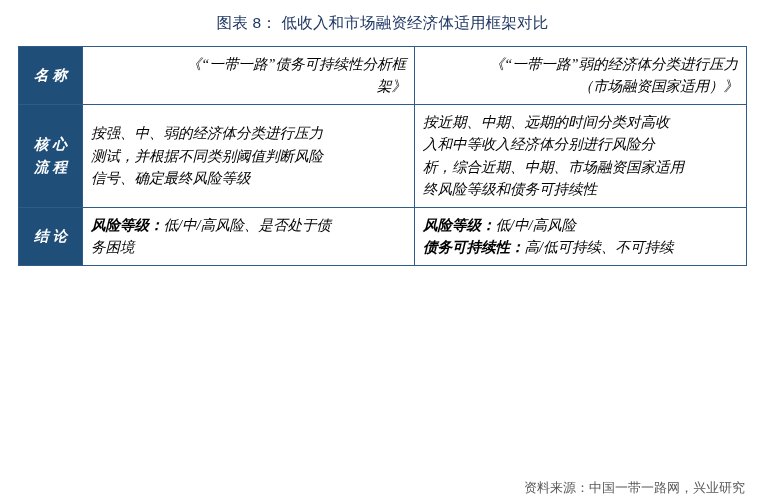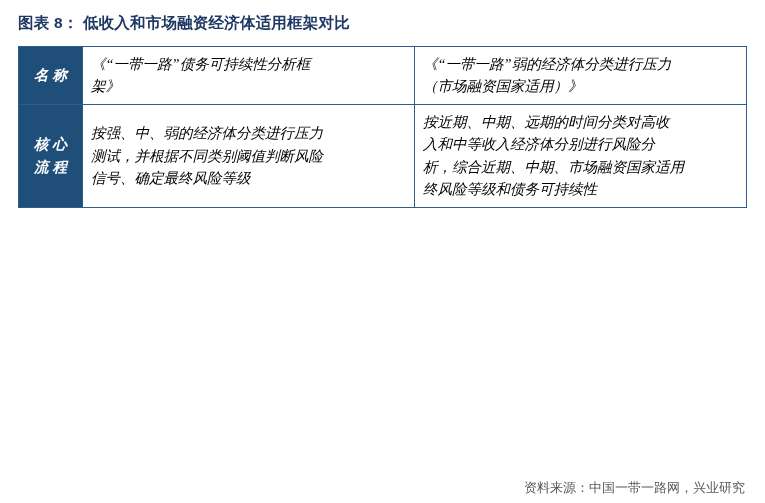--- a/index.html
+++ b/index.html
@@ -16,22 +16,23 @@
     overflow: hidden;
   }
   .page {
     width: 765px;
     height: 503px;
     box-sizing: border-box;
     padding: 10px 18px 0 18px;
     position: relative;
   }
   .title {
+    text-align: center;
     font-family: "Liberation Sans", sans-serif;
-    font-weight: bold;
+    font-weight: normal;
     font-size: 15.5px;
     color: #1F3864;
     letter-spacing: 0.2px;
     margin: 3px 0 9px 0;
     white-space: nowrap;
   }
   table.frame-table {
     border-collapse: collapse;
     width: 728px;
     margin: 12px auto;
@@ -56,21 +57,21 @@
     padding: 6px 2px;
     letter-spacing: 4px;
     line-height: 1.7;
   }
   td.rowhead .rh-line {
     display: block;
     text-align: center;
     text-indent: 4px;
   }
   td.cell {
-    text-align: left;
+    text-align: right;
   }
   td.cell.left {
     text-align: left;
   }
   .cline {
     display: block;
   }
   .b {
     font-weight: bold;
   }
@@ -129,19 +130,32 @@
           <span class="cline">信号、确定最终风险等级</span>
         </td>
         <td class="cell left">
           <span class="cline">按近期、中期、远期的时间分类对高收</span>
           <span class="cline">入和中等收入经济体分别进行风险分</span>
           <span class="cline">析，综合近期、中期、市场融资国家适用</span>
           <span class="cline">终风险等级和债务可持续性</span>
         </td>
       </tr>
 
+      <tr>
+        <td class="rowhead">
+          <span class="rh-line">结论</span>
+        </td>
+        <td class="cell left">
+          <span class="cline"><span class="b">风险等级：</span><span>低/中/高风险、是否处于债</span></span>
+          <span class="cline"><span>务困境</span></span>
+        </td>
+        <td class="cell left">
+          <span class="cline"><span class="b">风险等级：</span><span>低/中/高风险</span></span>
+          <span class="cline"><span class="b">债务可持续性：</span><span>高/低可持续、不可持续</span></span>
+        </td>
+      </tr>
 
     </tbody>
   </table>
 
   <div class="source">资料来源：中国一带一路网，兴业研究</div>
 
 </div>
 
 </body></html>

